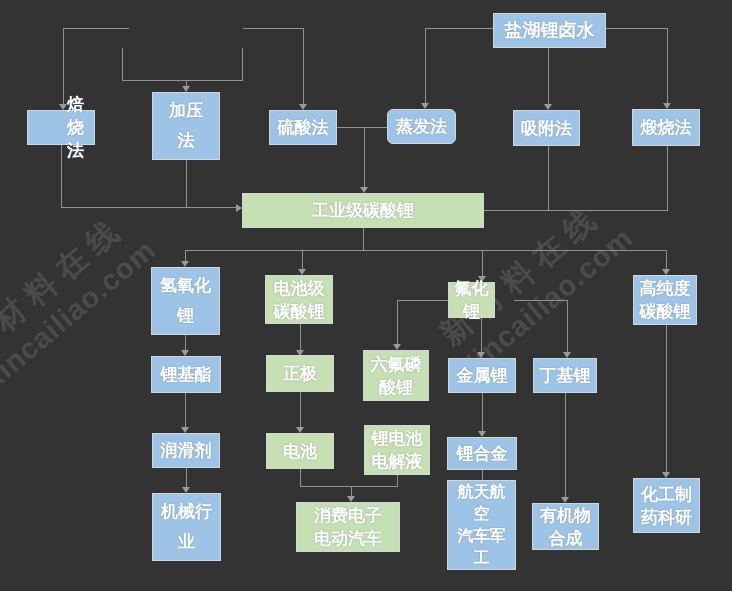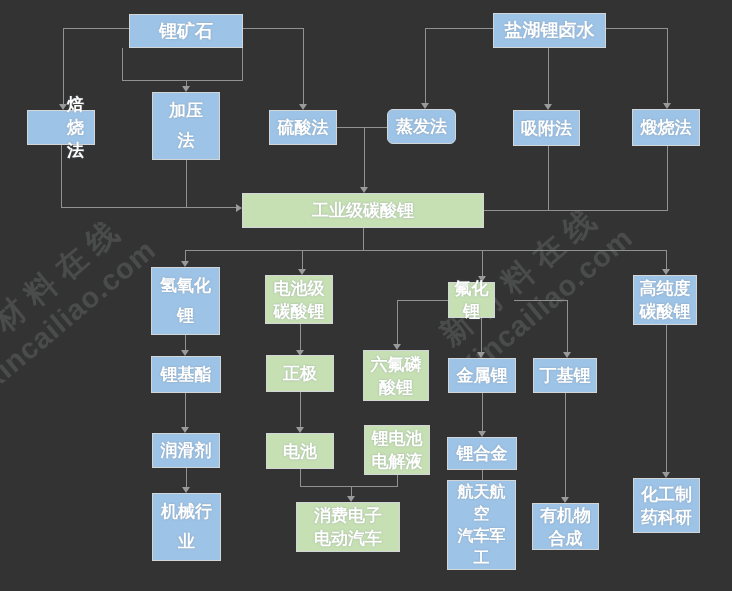--- a/index.html
+++ b/index.html
@@ -121,21 +121,20 @@
   <div class="ln" style="left:482px;top:393px;width:1px;height:38px;"></div>
   <div class="ad" style="left:478px;top:431px;"></div>
   <div class="ln" style="left:482px;top:470px;width:1px;height:10px;"></div>
 
   <div class="ln" style="left:565px;top:393px;width:1px;height:104px;"></div>
   <div class="ad" style="left:561px;top:497px;"></div>
 
   <div class="ln" style="left:666px;top:325px;width:1px;height:147px;"></div>
   <div class="ad" style="left:662px;top:472px;"></div>
 
-  <div class="node blue fs18" style="left:129px;top:14px;width:114px;height:34px;">锂矿石</div>
   <div class="node blue fs18" style="left:493px;top:13px;width:113px;height:35px;">盐湖锂卤水</div>
 
   <div class="node blue" style="left:27px;top:110px;width:68px;height:35px;padding-left:32px;">焙烧法</div>
   <div class="node blue lh30" style="left:152px;top:92px;width:68px;height:68px;">加压
 法</div>
   <div class="node blue" style="left:269px;top:110px;width:68px;height:35px;">硫酸法</div>
   <div class="node blue" style="left:387px;top:109px;width:69px;height:35px;border-radius:6px;">蒸发法</div>
   <div class="node blue" style="left:513px;top:110px;width:67px;height:36px;">吸附法</div>
   <div class="node blue" style="left:632px;top:109px;width:68px;height:37px;">煅烧法</div>
 

